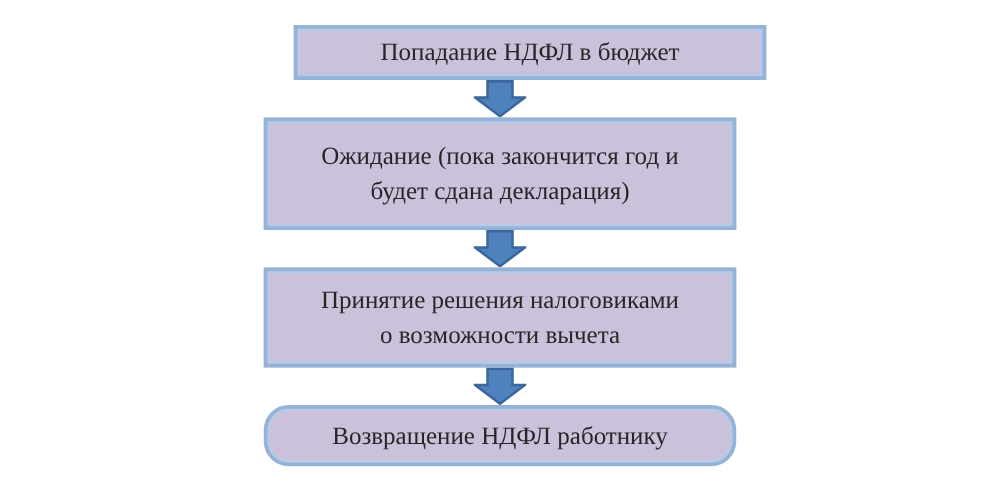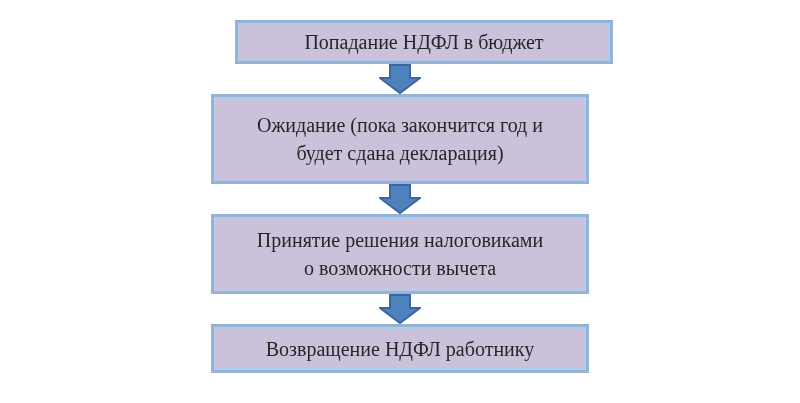--- a/index.html
+++ b/index.html
@@ -34,21 +34,21 @@
   }
   .flow-box .box-text {
     font-size: 20px;
     line-height: 28px;
     color: var(--text-color, #262626);
     white-space: pre-line;
   }
   .s1 { min-height: 44px; margin-left: 48px; }
   .s2 { min-height: 90px; }
   .s3 { min-height: 80px; }
-  .s4 { min-height: 49px; }
+  .s4 { min-height: 49px; border-radius: 20px; }
   .flow-arrow {
     height: 30px;
     display: flex;
     align-items: center;
     justify-content: center;
     margin: 0;
     line-height: 0;
   }
 </style>
 </head>

